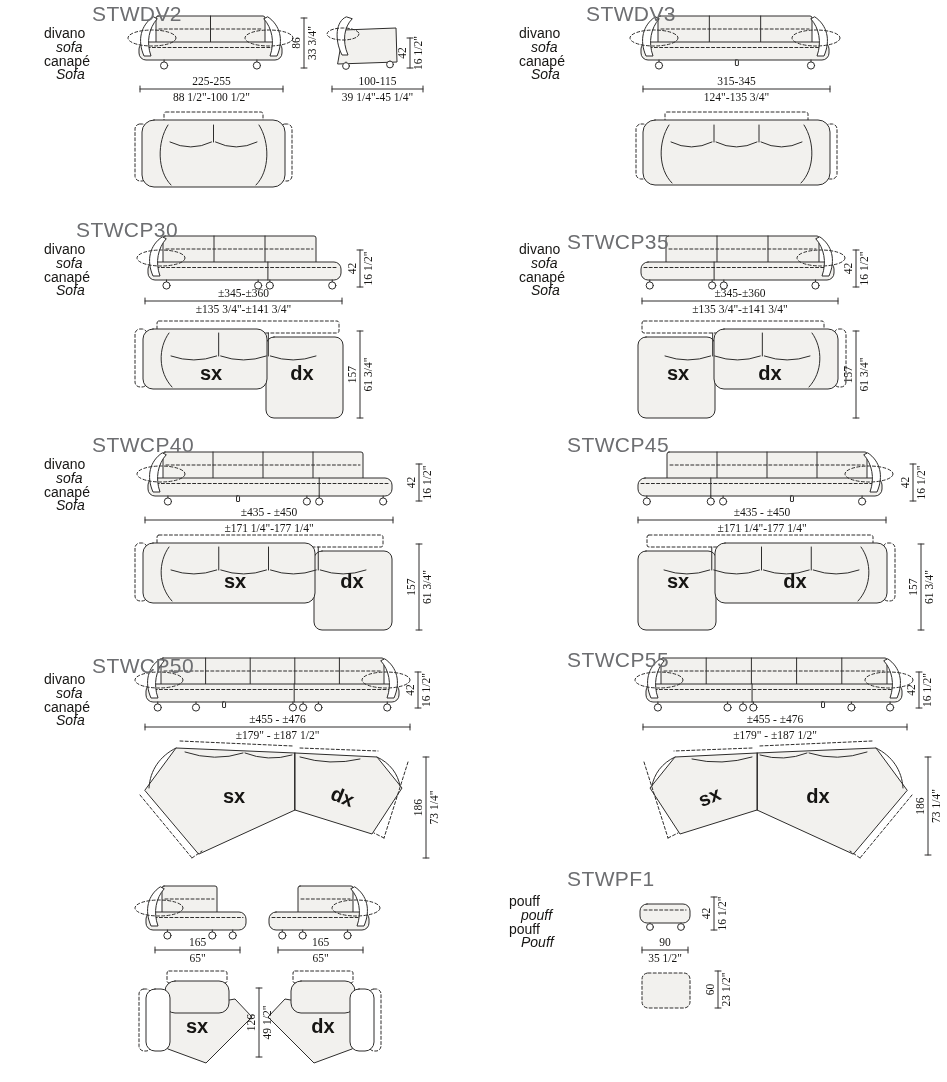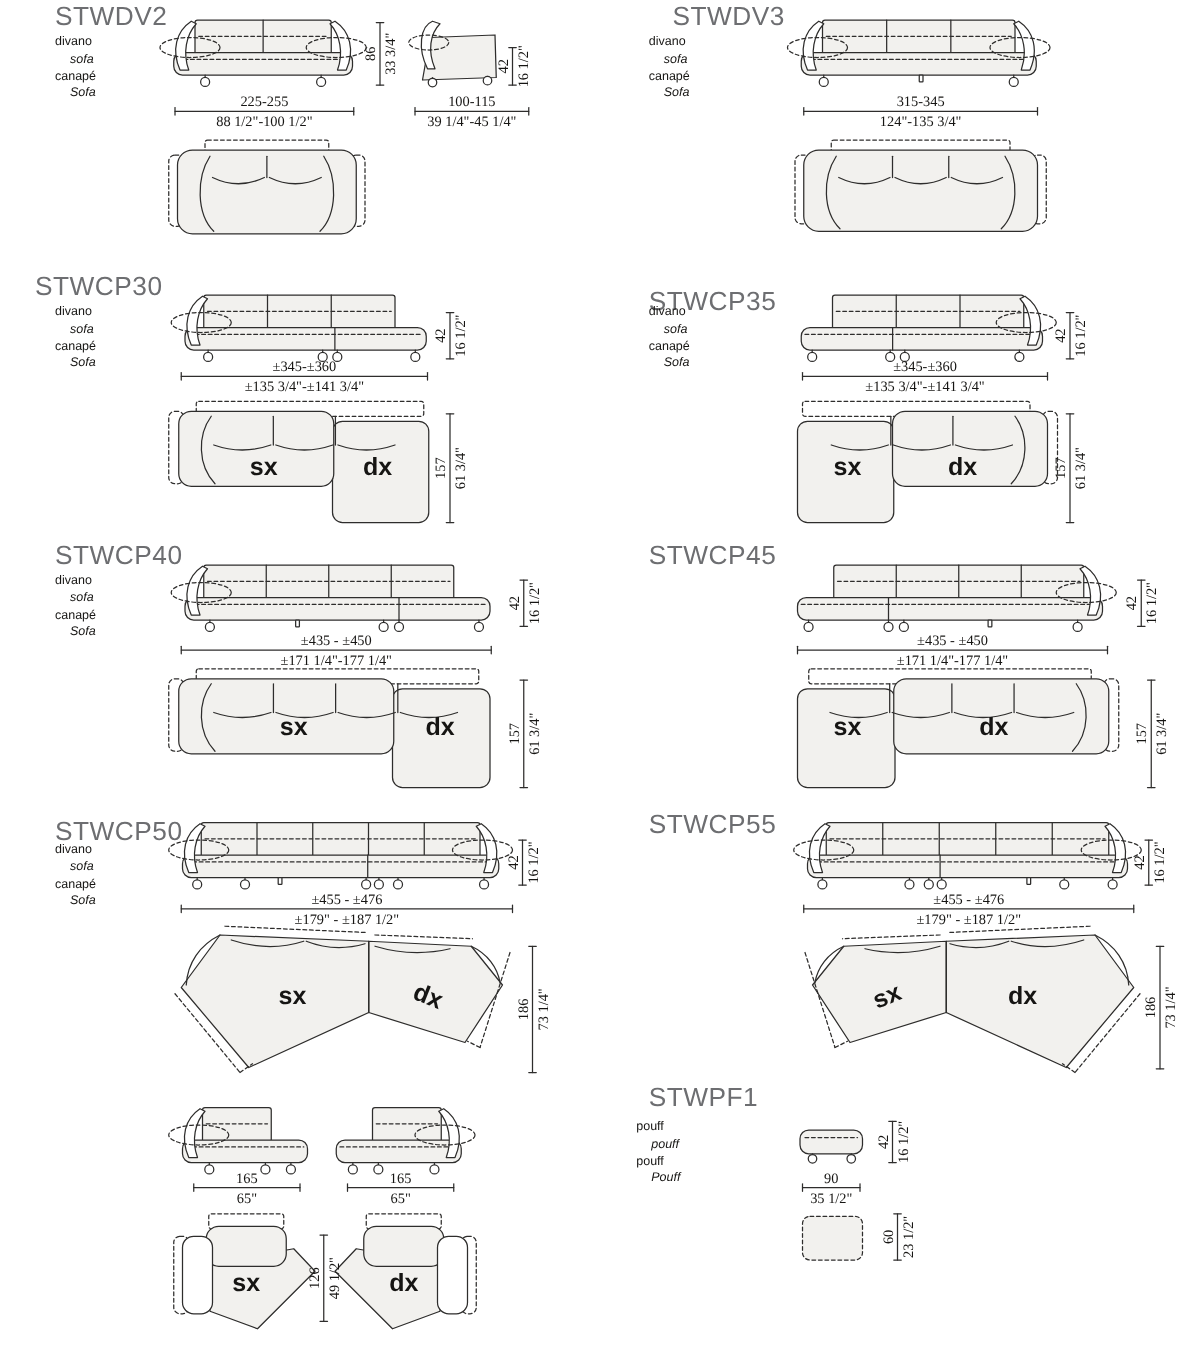--- a/index.html
+++ b/index.html
@@ -1,20 +1,20 @@
 <!DOCTYPE html>
 <html><head>
 <meta charset="utf-8">
 <style>
   html,body{margin:0;padding:0;background:#fff;}
   #sheet{position:relative;width:947px;height:1082px;background:#ffffff;overflow:hidden;
          font-family:"Liberation Sans",sans-serif;}
   #art{position:absolute;left:0;top:0;}
-  .title{position:absolute;font-size:21px;color:#6d6e71;letter-spacing:.4px;line-height:20px;}
-  .labels{position:absolute;font-size:10px;color:#161513;line-height:13.8px;}
+  .title{position:absolute;font-size:21px;color:#6d6e71;letter-spacing:.4px;line-height:20px;margin-left:48px;}
+  .labels{position:absolute;font-size:14px;color:#161513;line-height:13.8px;}
   .labels .it{font-style:italic;margin-left:12px;}
   svg .sk{stroke:#2e2d2c;stroke-width:1;fill:none;stroke-linecap:round;stroke-linejoin:round;}
   svg text{stroke:none;}
   svg text.dim{font-family:"Liberation Serif",serif;font-size:11.5px;fill:#161513;}
   svg text.seg{font-family:"Liberation Sans",sans-serif;font-size:20px;font-weight:bold;fill:#161513;}
 </style>
 </head>
 <body>
 
 <div id="sheet">

